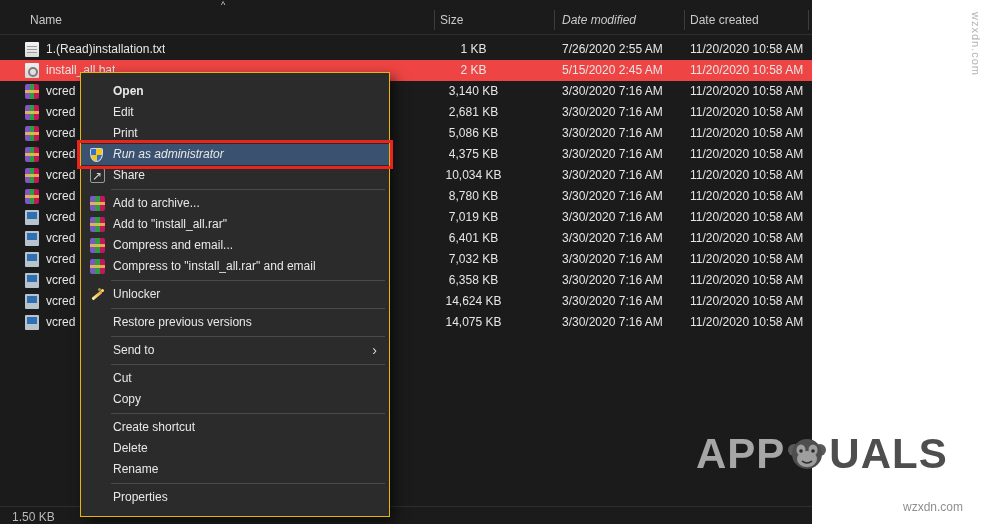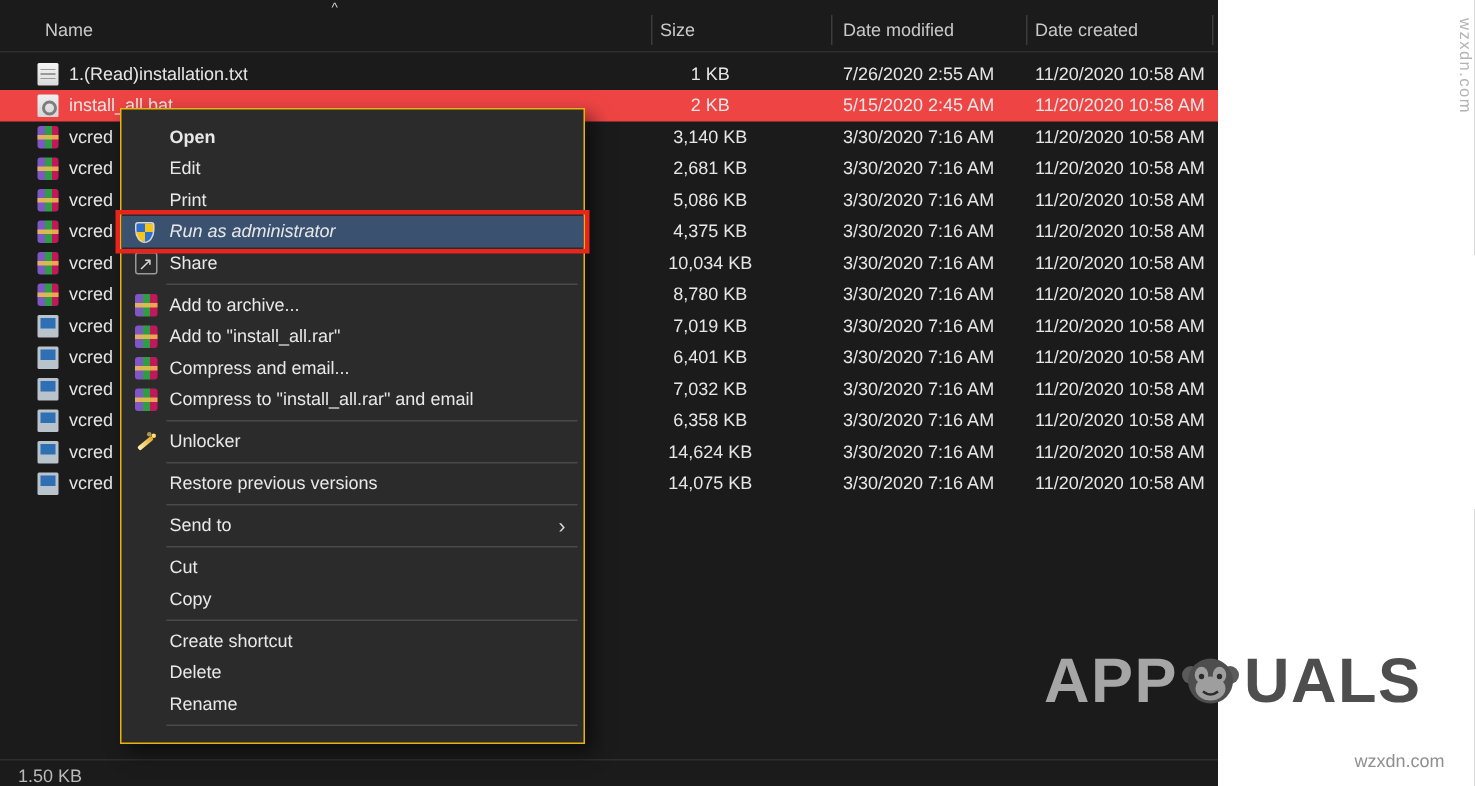--- a/index.html
+++ b/index.html
@@ -11,21 +11,21 @@
   }
 
   
   .explorer { position:absolute; left:0; top:0; width:812px; height:524px; background:#1b1b1b; }
 
   .sort-caret { position:absolute; left:221px; top:1px; color:#cfcfcf; font-size:9px; line-height:9px; }
 
   .hcell { position:absolute; top:13px; font-size:12px; color:#c9c9c9; white-space:nowrap; }
   .hcell.h-name { left:30px; }
   .hcell.h-size { left:440px; }
-  .hcell.h-mod  { left:562px; }
+  .hcell.h-mod  { left:562px;font-style:italic; }
   .hcell.h-cre  { left:690px; }
   .hsep { position:absolute; top:10px; height:20px; width:1px; background:#3c3c3c; }
   .hsep.s1{left:434px}.hsep.s2{left:554px}.hsep.s3{left:684px}.hsep.s4{left:808px}
   .header-underline { position:absolute; top:34px; left:0; width:812px; height:1px; background:#2e2e2e; }
 
   .file-list { position:absolute; top:39px; left:0; width:812px; }
   .file-row { position:relative; height:21px; font-size:12px; color:#e6e6e6; }
   .file-row.selected { background:#ef4444; }
   .cell { position:absolute; top:3px; white-space:nowrap;text-align:right; }
   .c-name { left:46px; max-width:386px; overflow:hidden; }
@@ -325,20 +325,25 @@
     <span class="menu-label">Delete</span>
     
   </div>
 
   <div class="menu-item">
     
     <span class="menu-label">Rename</span>
     
   </div>
 <div class="menu-sep"></div>
+  <div class="menu-item">
+    
+    <span class="menu-label">Properties</span>
+    
+  </div>
 </div>
 
   <div class="appuals">
     <span class="logo-left">APP</span>
     <svg class="monkey" viewBox="0 0 40 40">
       <circle cx="7" cy="16" r="6" fill="#5a5a5a"></circle>
       <circle cx="33" cy="16" r="6" fill="#5a5a5a"></circle>
       <circle cx="20" cy="20" r="15" fill="#4e4e4e"></circle>
       <ellipse cx="20" cy="25" rx="10" ry="8" fill="#9e9e9e"></ellipse>
       <ellipse cx="14" cy="16" rx="4.5" ry="5.5" fill="#9e9e9e"></ellipse>

